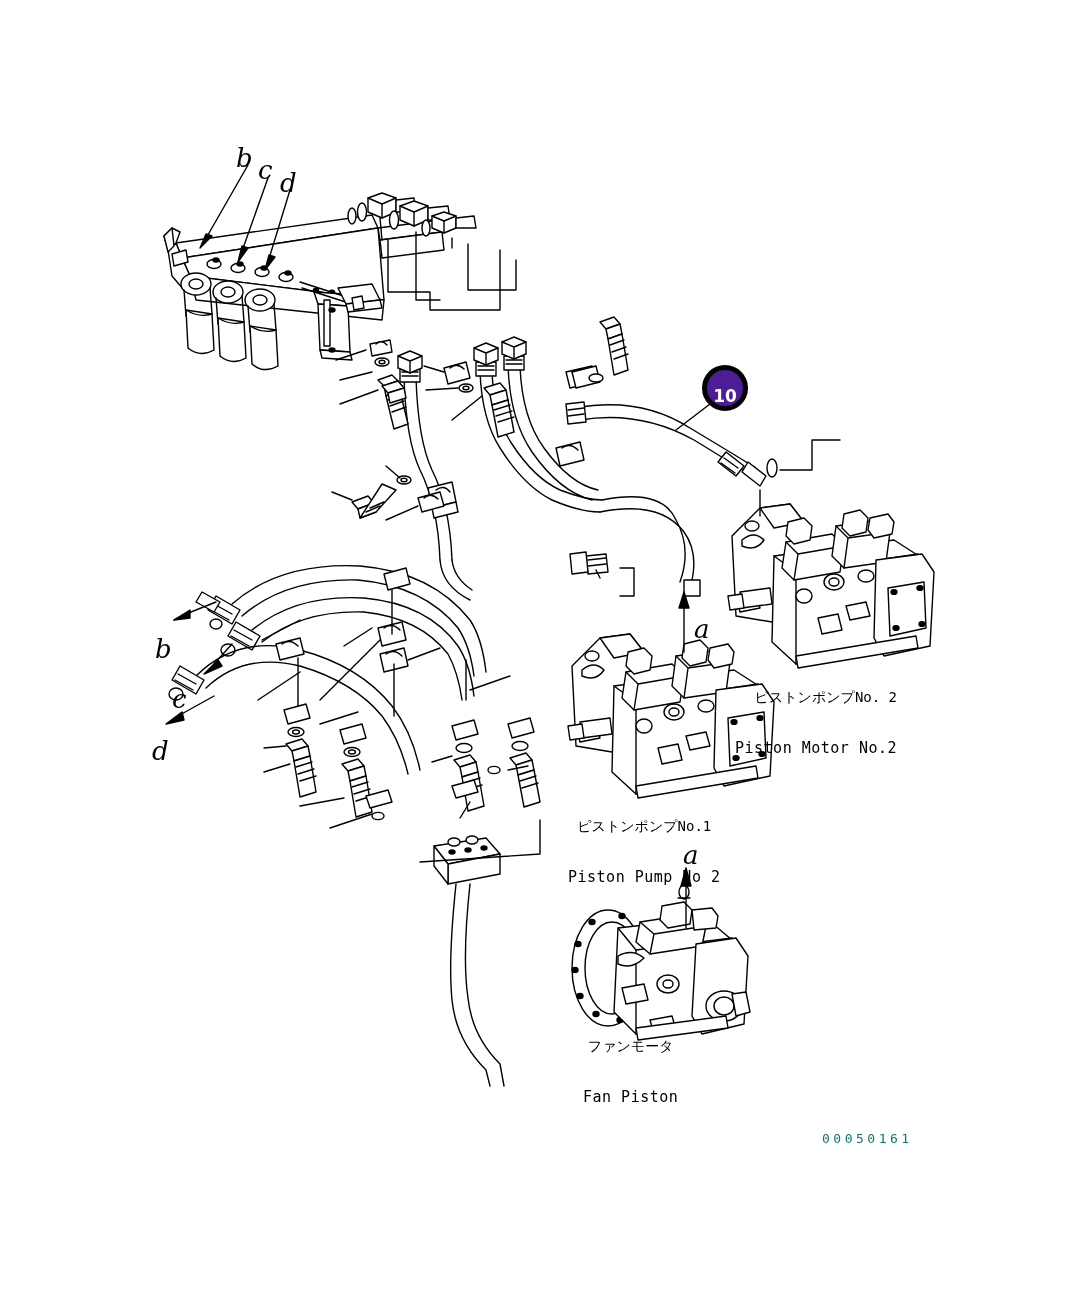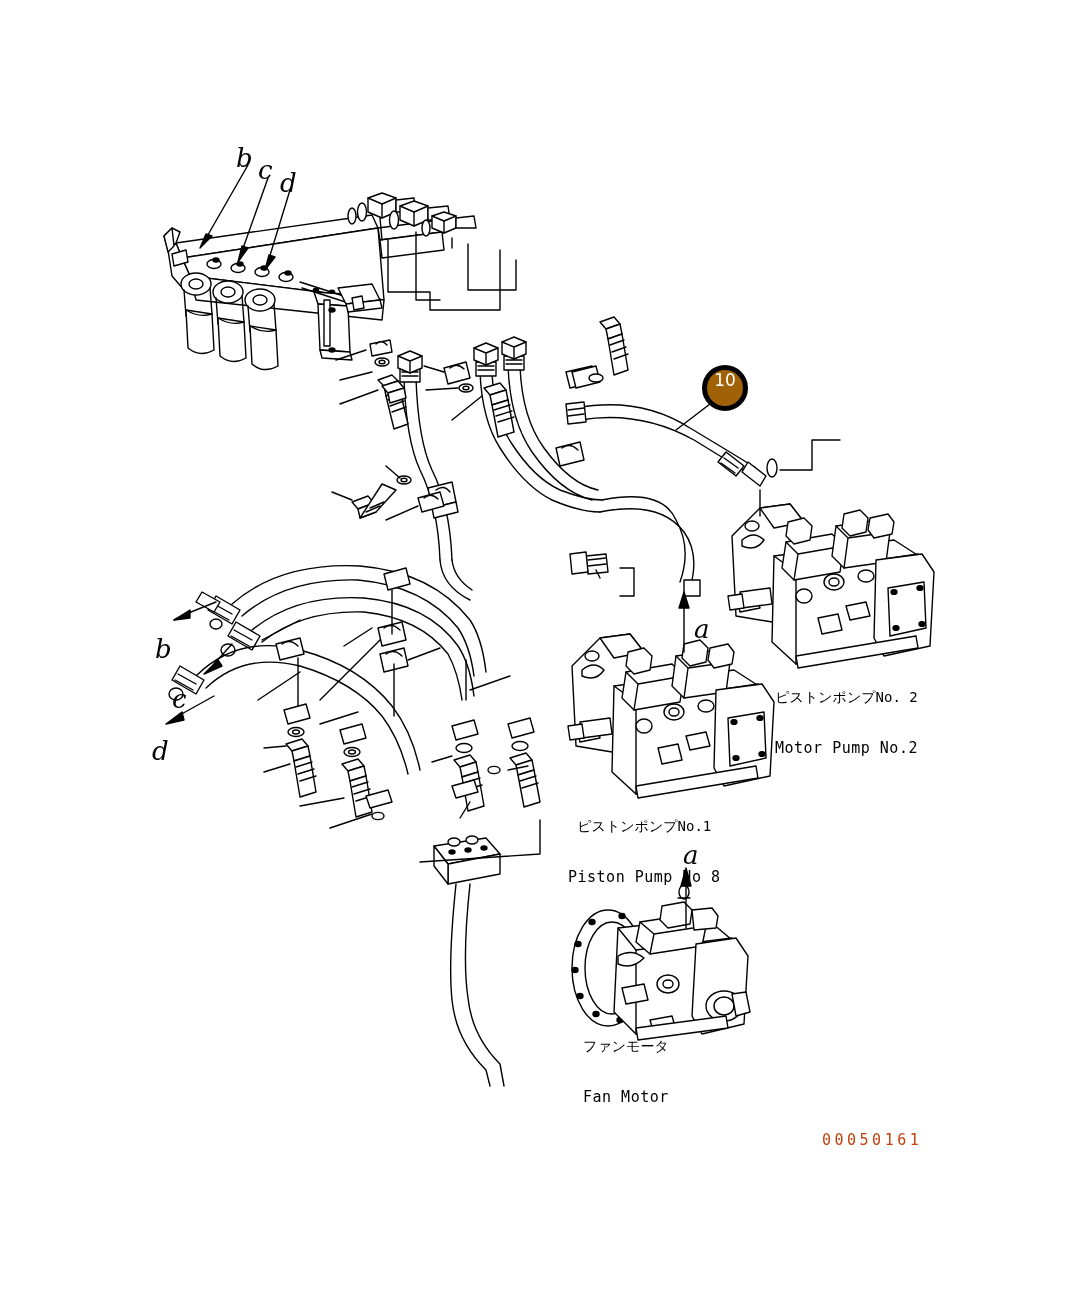--- a/index.html
+++ b/index.html
@@ -8,25 +8,25 @@
        font-family:"DejaVu Sans Mono","Liberation Mono",monospace;}
   #sheet{position:absolute;inset:0;width:1071px;height:1294px;}
   svg{display:block;}
   .lbl{position:absolute;white-space:pre;color:#000;}
   .cap{font-family:"DejaVu Sans Mono","Liberation Mono",monospace;
        font-size:15px;line-height:17px;text-align:center;letter-spacing:0.5px;}
   .cap .jp{font-size:14px;letter-spacing:0px;}
   .idx{font-family:"DejaVu Serif","Liberation Serif",serif;font-size:26px;
        font-style:italic;color:#000;}
   .dwgno{position:absolute;font-family:"DejaVu Sans Mono","Liberation Mono",monospace;
-         font-size:15px;letter-spacing:3.5px;color:#c2410c;}
+         font-size:13px;letter-spacing:3.5px;color:#0f766e;}
   .callout{position:absolute;width:46px;height:46px;border-radius:50%;
-           background:#a16207;border:5px solid #000;box-sizing:border-box;
+           background:#4c1d95;border:5px solid #000;box-sizing:border-box;
            color:#fff;font-family:"DejaVu Sans","Liberation Sans",sans-serif;
-           font-size:17px;font-weight:normal;display:flex;align-items:flex-start;
+           font-size:17px;font-weight:bold;display:flex;align-items:flex-end;
            justify-content:center;}
 </style>
 </head>
 <body>
 
 <div id="sheet">
 
 <svg width="1071" height="1294" viewBox="0 0 1071 1294" shape-rendering="geometricPrecision">
   <rect x="0" y="0" width="1071" height="1294" fill="#ffffff"></rect>
 
@@ -563,33 +563,33 @@
       <path d="M686 868 L691 886 L681 886 Z" fill="#000"></path>
     </g>
 
   </g>
 </svg>
 
 <div class="callout" style="left:702px;top:365px;">
   <span>10</span>
 </div>
 
-<div class="lbl cap" style="left:775px;top:655px;">
+<div class="lbl cap" style="left:735px;top:655px;text-align:right;">
   <div class="jp">ピストンポンプNo. 2</div>
-  <div>Motor Pump No.2</div>
+  <div>Piston Motor No.2</div>
 </div>
 
 <div class="lbl cap" style="left:568px;top:784px;">
   <div class="jp">ピストンポンプNo.1</div>
-  <div>Piston Pump No 8</div>
+  <div>Piston Pump No 2</div>
 </div>
 
 <div class="lbl cap" style="left:583px;top:1004px;">
   <div class="jp">ファンモータ</div>
-  <div>Fan Motor</div>
+  <div>Fan Piston</div>
 </div>
 
 <div class="lbl idx" style="left:236px;top:143px;">b</div>
 <div class="lbl idx" style="left:258px;top:155px;">c</div>
 <div class="lbl idx" style="left:280px;top:168px;">d</div>
 <div class="lbl idx" style="left:155px;top:634px;">b</div>
 <div class="lbl idx" style="left:172px;top:684px;">c</div>
 <div class="lbl idx" style="left:152px;top:736px;">d</div>
 <div class="lbl idx" style="left:694px;top:614px;">a</div>
 <div class="lbl idx" style="left:683px;top:840px;">a</div>

